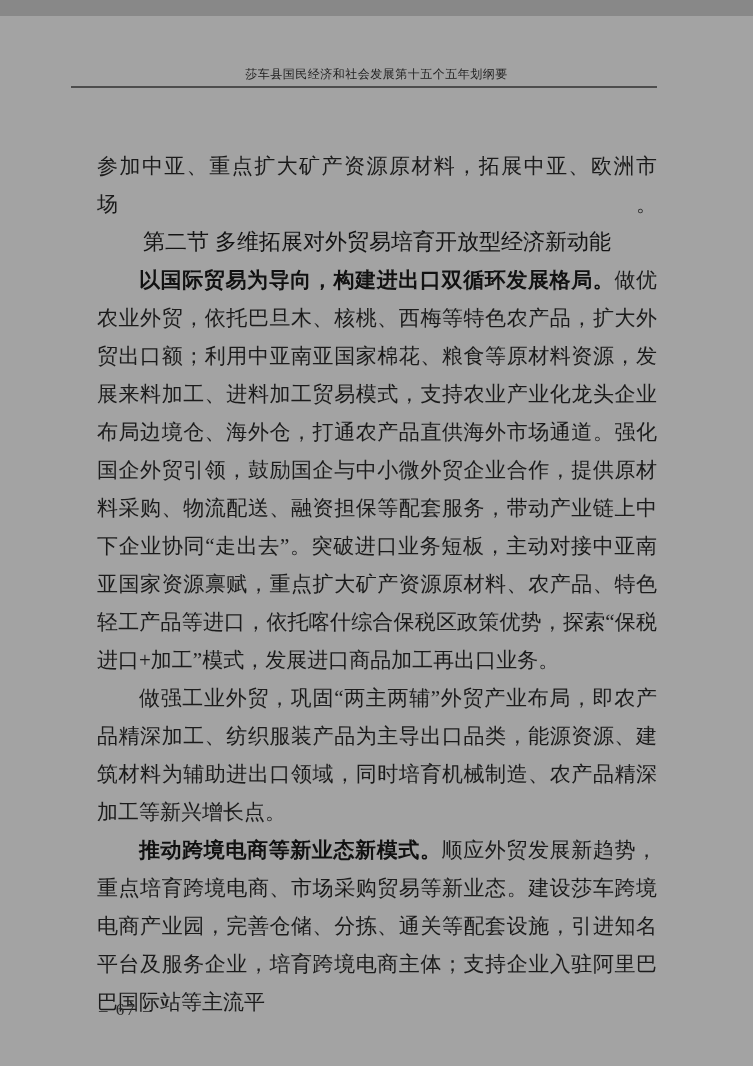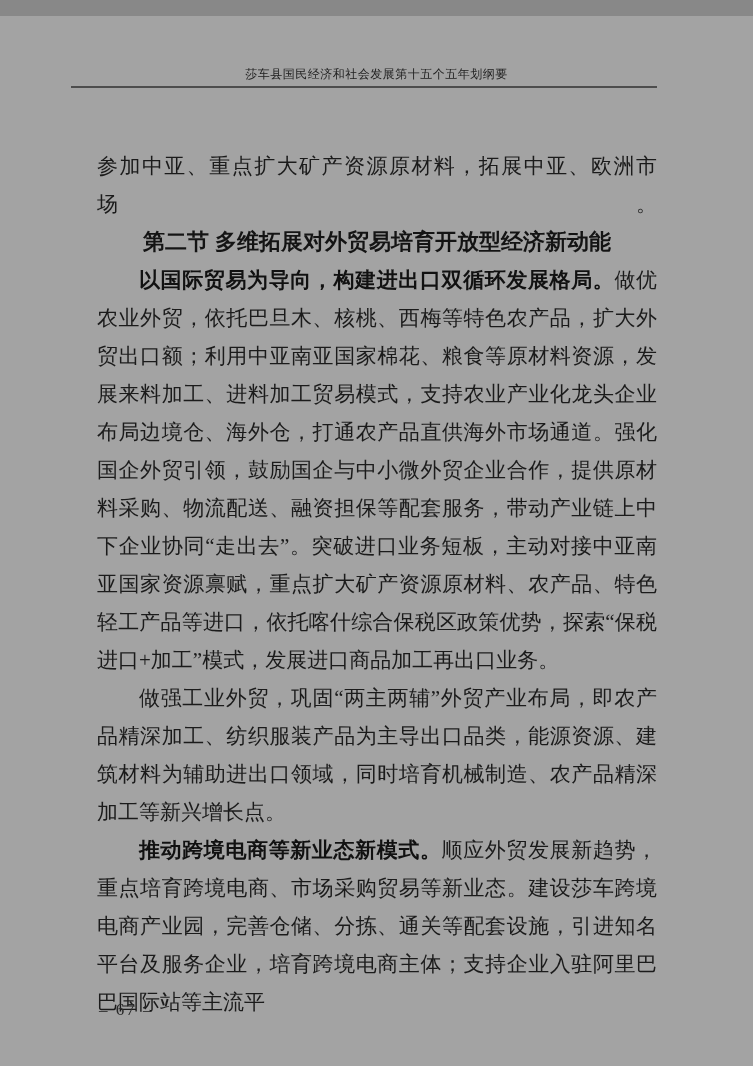--- a/index.html
+++ b/index.html
@@ -49,21 +49,21 @@
   .content p {
     margin: 0;
   }
   .continuation {
     text-align-last: justify;
   }
   .section-heading {
     margin: 0;
     font-family: "Liberation Sans", "DejaVu Sans", sans-serif;
     font-size: 22px;
-    font-weight: bold;
+    font-weight: normal;
     line-height: 38px;
     text-align: center;
     text-align-last: center;
     color: #141414;
   }
   .para {
     text-indent: 2em;
   }
   .para .lead {
     font-weight: bold;

